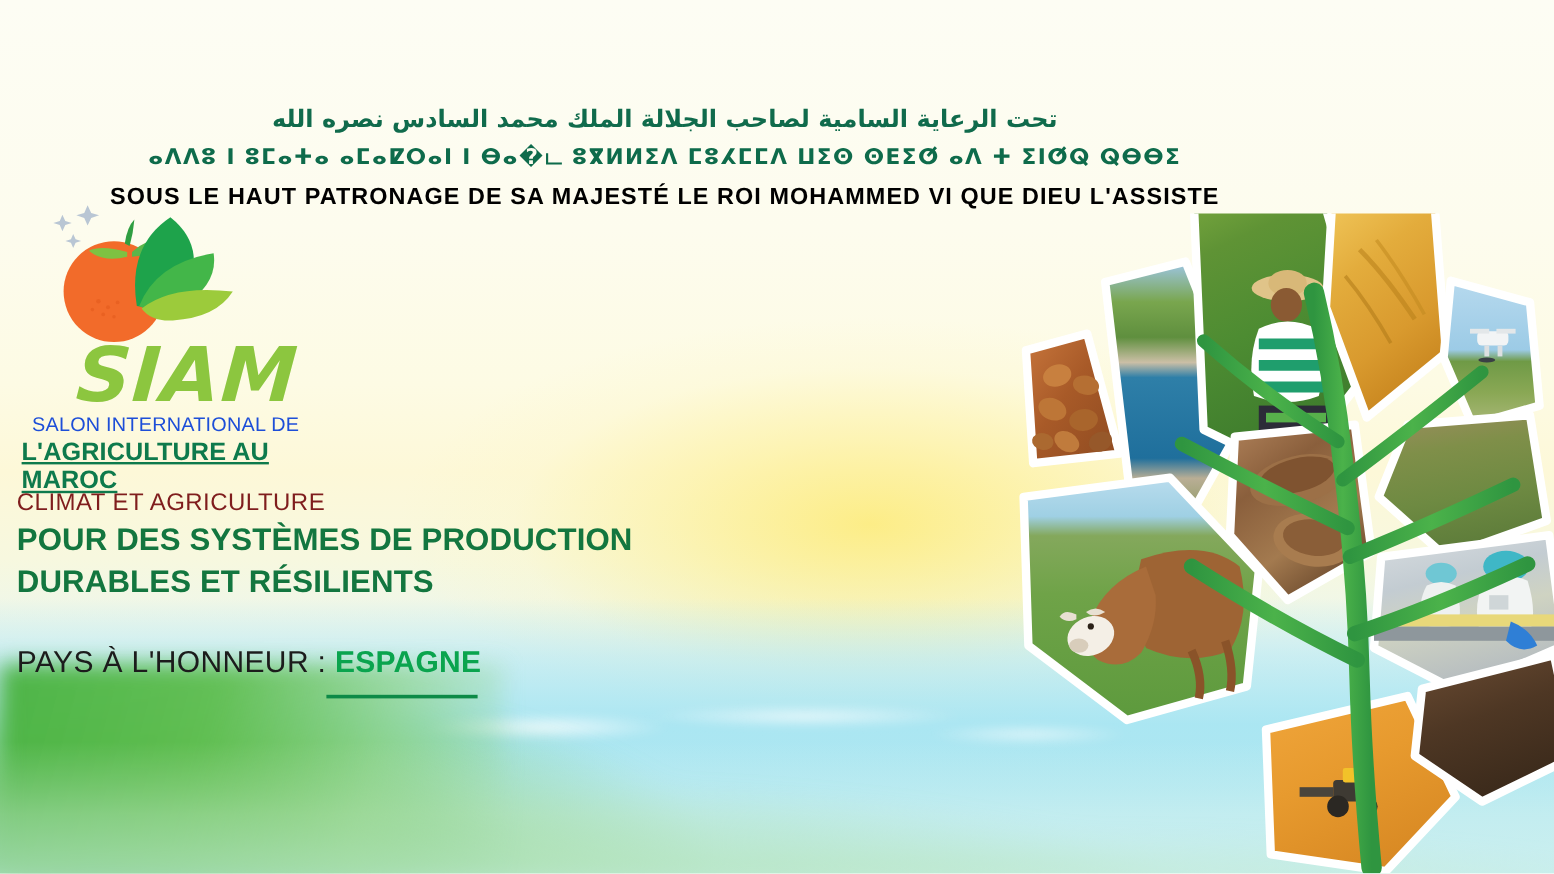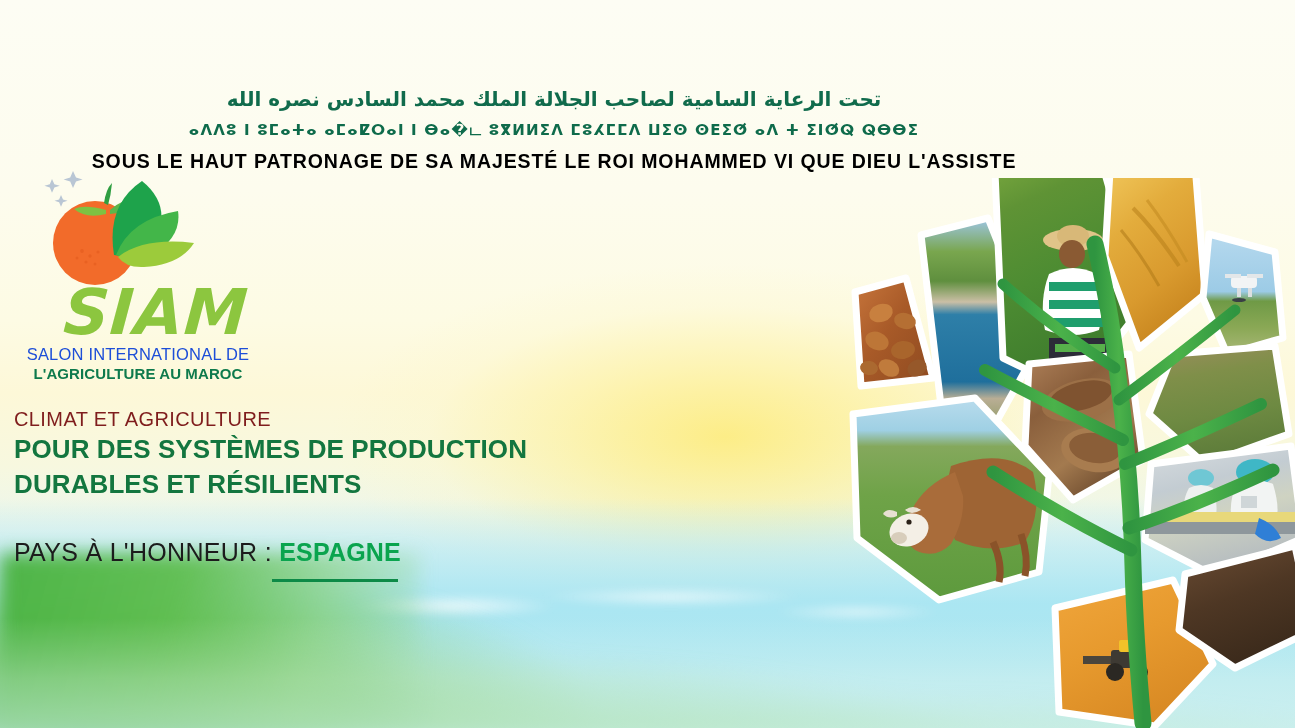--- a/index.html
+++ b/index.html
@@ -85,21 +85,21 @@
     position:absolute; top:86px; left:0; width:1108px;
     text-align:center;
     color:#0f7a4f;
   }
   #patronage .ar {
     font-size:20px; letter-spacing:.5px; direction:rtl;
     font-family:"DejaVu Sans", sans-serif;
     line-height:1.35; color:#106b4c; font-weight:600;
   }
   #patronage .tif {
-    font-size:15px; letter-spacing:1.2px; margin-top:8px;
+    font-size:18px; letter-spacing:1.2px; margin-top:8px;
     font-family:"DejaVu Sans", sans-serif;
     color:#0e6b4b; font-weight:700;
   }
   #patronage .fr {
     font-size:19.5px; letter-spacing:.9px; margin-top:9px;
     color:#000000; font-weight:600;
   }
 
   
   #logo {
@@ -112,22 +112,22 @@
     font-family:"DejaVu Sans", sans-serif;
     font-size:63px; font-weight:700; font-style:italic;
     color:#8cc63f; letter-spacing:1px; line-height:1;
     transform:skewX(-4deg);
   }
   #logo .sub1 {
     position:absolute; left:4px; top:182px; width:240px; text-align:center;
     font-size:16.5px; letter-spacing:.2px; color:#1d4ed8; font-weight:500;
   }
   #logo .sub2 {
-    position:absolute; left:4px; top:202px; width:240px; text-align:center;
-    font-size:15px; letter-spacing:.1px; color:#0e7a4c; font-weight:800;
+    position:absolute; left:4px; top:202px; width:240px; 
+    font-size:21px; letter-spacing:.1px; color:#0e7a4c; font-weight:800;text-decoration:underline;
   }
 
   
   #headline { position:absolute; left:14px; top:408px; width:620px; }
   .h-climat {
     font-size:20px; font-weight:400; color:#7f1d1d;
     letter-spacing:.4px; line-height:1.12;
   }
   .h-sys {
     font-size:26px; font-weight:800; color:#13763f;

